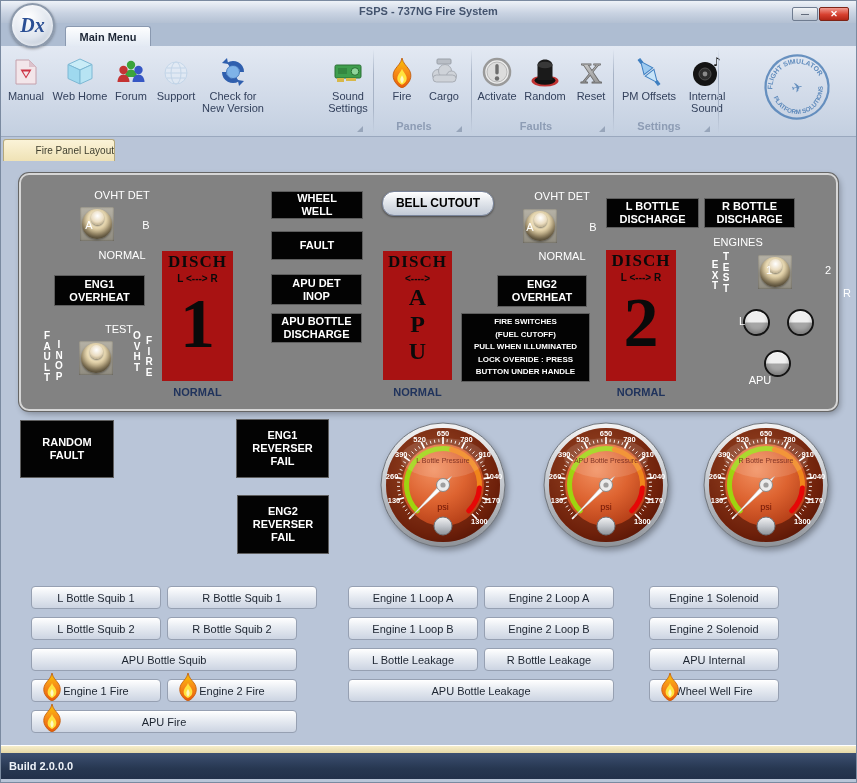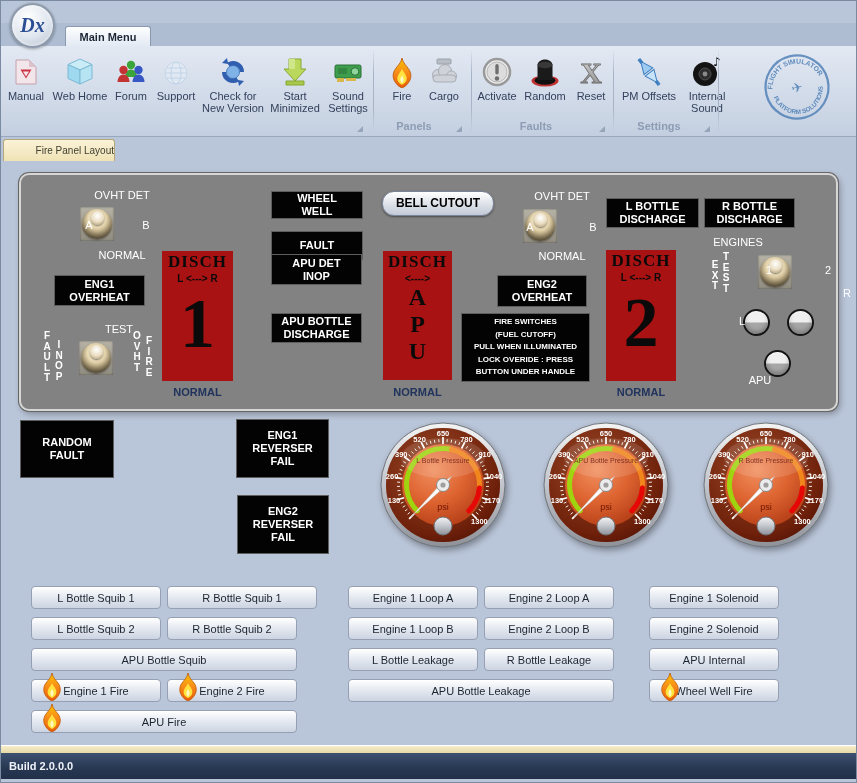--- a/index.html
+++ b/index.html
@@ -104,20 +104,29 @@
     <symbol id="flame" viewBox="0 0 24 28">
       <path d="M12 0 C13 5 16 7 18 10 C21 14 21 19 18 23 C16 26 14 27 12 28 C10 27 8 26 6 23 C3 19 3 14 6 10 C8 7 11 5 12 0 Z" fill="url(#flameGrad)" stroke="#c05808" stroke-width="0.8"></path>
       <path d="M12 10 C13 13 15 14 16 17 C17 20 16 23 12 25 C8 23 7 20 8 17 C9 14 11 13 12 10 Z" fill="#ffe23e"></path>
       <path d="M12 16 C13 18 14 19 13.5 21 C13 23 12 23.5 12 23.5 C12 23.5 11 23 10.5 21 C10 19 11 18 12 16 Z" fill="#fff8c0"></path>
     </symbol>
   </defs>
 </svg>
 
 <div class="window">
 
+  <div class="titlebar">
+    <div class="title-text">FSPS - 737NG Fire System</div>
+    <div class="winbtn min">
+        <span>—</span>
+      </div>
+    <div class="winbtn close">
+        <span>✕</span>
+      </div>
+  </div>
   <div class="app-logo"><span>Dx</span></div>
 
   <div class="tabrow">
     <div class="main-tab">Main Menu</div>
   </div>
 
   <div class="ribbon">
     <div class="ritem" style="left:2px;width:46px">
       <div class="ricon">
           <svg viewBox="0 0 32 32" width="32" height="32">
@@ -167,31 +176,20 @@
           <svg viewBox="0 0 32 32" width="32" height="32">
             <circle cx="16" cy="16" r="6.5" fill="#7fb3e8" stroke="#4a7ec2"></circle>
             <path d="M27 16a11 11 0 0 0-17-9.2l2.6 3.6A7 7 0 0 1 23 16z" fill="#2f5fae"></path>
             <path d="M5 16a11 11 0 0 0 17 9.2l-2.6-3.6A7 7 0 0 1 9 16z" fill="#2f5fae"></path>
             <path d="M10 2l1.2 6-6.2-1z" fill="#2f5fae"></path>
             <path d="M22 30l-1.2-6 6.2 1z" fill="#2f5fae"></path>
           </svg>
         </div>
       <div class="rlabel">Check for
 New Version</div>
-    </div>
-    <div class="ritem" style="left:266px;width:56px">
-      <div class="ricon">
-          <svg viewBox="0 0 32 32" width="32" height="32">
-            <path d="M10 3h12v10h5L16 25 5 13h5z" fill="#b9d85c" stroke="#86a832"></path>
-            <path d="M10 3h6v10h-6z" fill="#cfe788"></path>
-            <path d="M7 25h18v4H7z" fill="#a8c84c" stroke="#86a832"></path>
-          </svg>
-        </div>
-      <div class="rlabel">Start
-Minimized</div>
     </div>
     <div class="ritem" style="left:324px;width:46px">
       <div class="ricon">
           <svg viewBox="0 0 32 32" width="32" height="32">
             <rect x="3" y="9" width="26" height="13" rx="1.5" fill="#3f9e4d" stroke="#2a7034"></rect>
             <circle cx="23" cy="15.5" r="3.8" fill="#8fd49a" stroke="#2a7034"></circle>
             <rect x="6" y="12" width="9" height="6" fill="#2a7034" opacity="0.5"></rect>
             <rect x="5" y="22" width="7" height="4" fill="#d8b84a"></rect>
             <rect x="14" y="22" width="10" height="3" fill="#d8b84a"></rect>
           </svg>
@@ -346,21 +344,21 @@
     <div class="disch" style="left:141px;top:76px;width:71px;height:130px">
       <div class="d-title">DISCH</div>
       <div class="d-dir">L &lt;---&gt; R</div>
       <div class="d-num">1</div>
     </div>
     <div class="nlbl" style="left:141px;top:211px;width:71px">NORMAL</div>
 
     <div class="ann" style="left:250px;top:16px;width:90px;height:26px">WHEEL
 WELL</div>
     <div class="ann" style="left:250px;top:56px;width:90px;height:27px">FAULT</div>
-    <div class="ann" style="left:250px;top:79px;width:89px;height:29px">APU DET
+    <div class="ann" style="left:250px;top:99px;width:89px;height:29px">APU DET
 INOP</div>
     <div class="ann" style="left:250px;top:138px;width:89px;height:28px">APU  BOTTLE
 DISCHARGE</div>
 
     <div class="bellbtn" style="left:361px;top:16px;width:110px;height:23px;line-height:23px">BELL CUTOUT</div>
 
     <div class="disch" style="left:362px;top:76px;width:69px;height:129px">
       <div class="d-title">DISCH</div>
       <div class="d-dir">&lt;----&gt;</div>
       <div class="apu-letters">A

